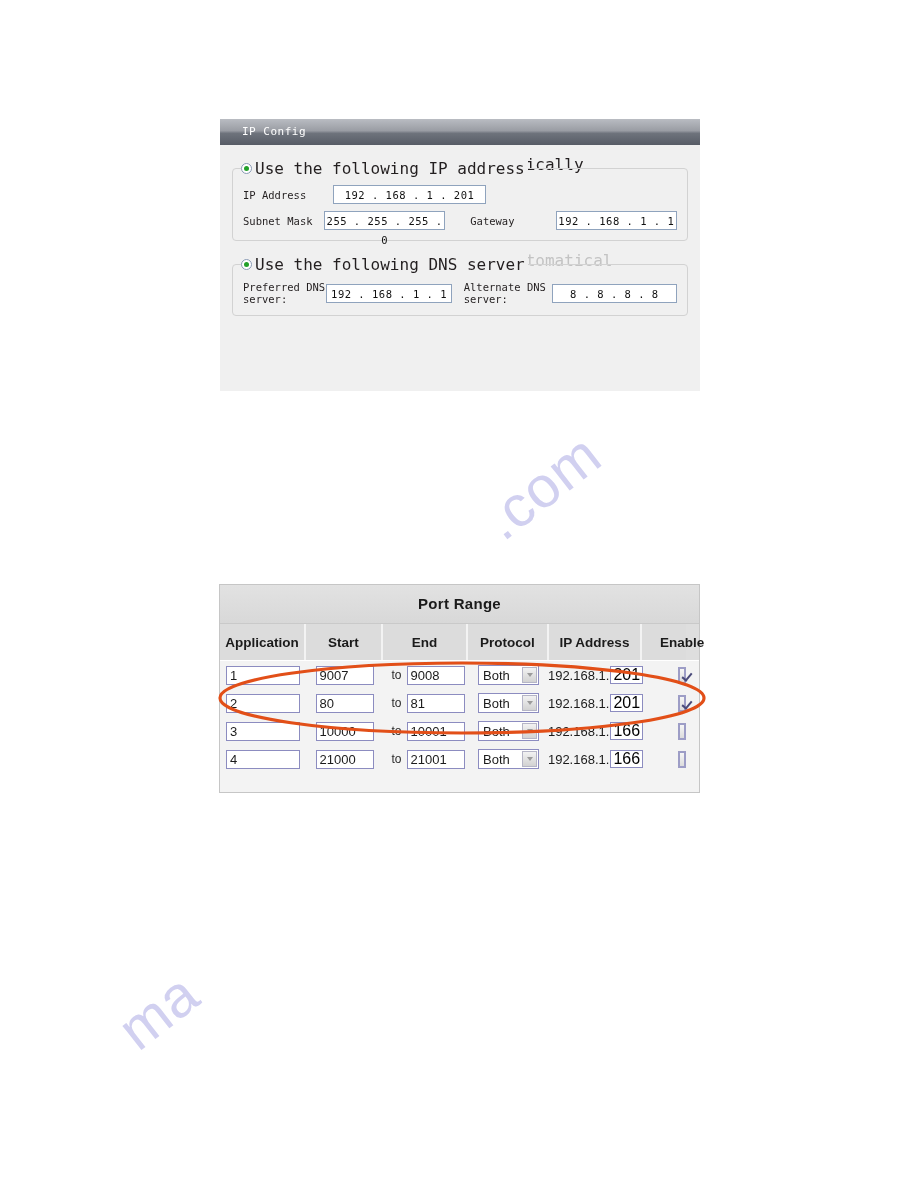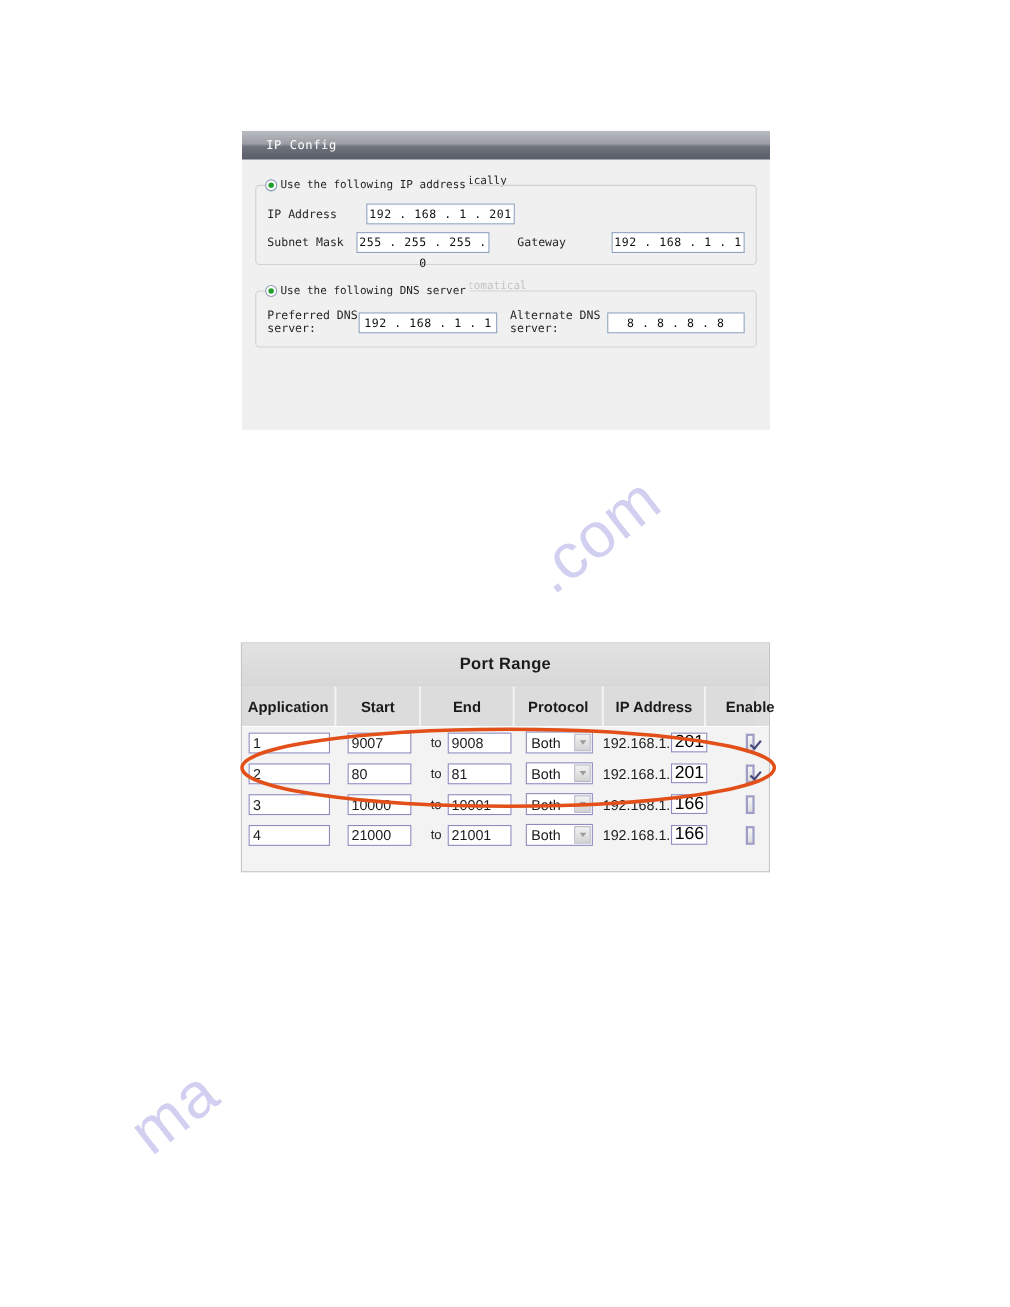--- a/index.html
+++ b/index.html
@@ -84,21 +84,21 @@
     width: 5px;
     height: 5px;
     border-radius: 50%;
     background: #22a02a;
   }
   .radio.disabled {
     border-color: #c6cbd3;
   }
   .radio-label {
     font-family: "DejaVu Sans Mono", monospace;
-    font-size: 10px;
+    font-size: 16px;
     color: #231f20;
     white-space: nowrap;
   }
   .radio-label.disabled { color: #c3c3c3; }
 
   
   .group {
     position: relative;
     border: 1px solid #d2d2d2;
     border-radius: 4px;
@@ -325,21 +325,21 @@
 
     <div style="height:4px"></div>
     <div class="group">
       <div class="group-legend">
         <span class="radio checked"></span>
         <span class="radio-label">Use the following IP address</span>
       </div>
 
       <div class="field-row">
         <span class="field-label" style="width:90px">IP Address</span>
-        <span class="ip-box" style="width:135px">192 . 168 .  1  . 201</span>
+        <span class="ip-box" style="width:153px">192 . 168 .  1  . 201</span>
       </div>
 
       <div class="field-row">
         <span class="field-label" style="width:90px">Subnet Mask</span>
         <span class="ip-box" style="width:135px">255 . 255 . 255 .  0</span>
         <span class="field-label" style="width:95px;margin-left:25px">Gateway</span>
         <span class="ip-box" style="width:135px">192 . 168 .  1  .  1</span>
       </div>
     </div>
 

